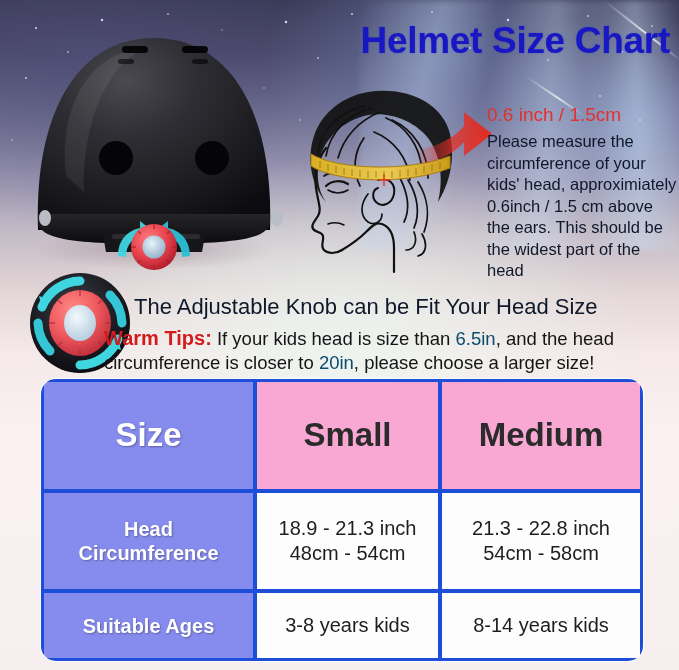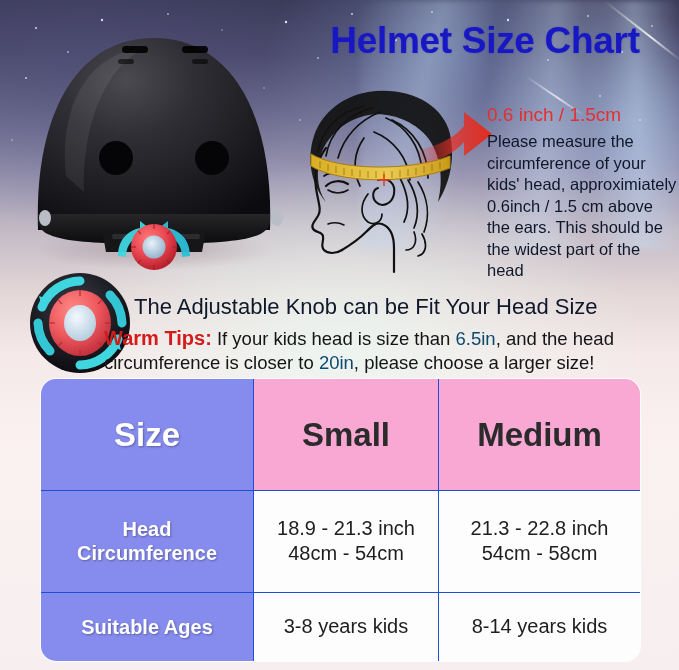--- a/index.html
+++ b/index.html
@@ -55,21 +55,21 @@
   
   #helmet-wrap { position: absolute; left: 6px; top: 16px; width: 290px; height: 260px; }
 
   
   #head-wrap { position: absolute; left: 268px; top: 82px; width: 230px; height: 195px; }
 
   
   #title {
     position: absolute; left: 300px; top: 20px; width: 370px;
     font-size: 37px; font-weight: bold; color: #1717c4;
-    letter-spacing: -0.3px; text-align: center;
+    letter-spacing: -0.3px; text-align: right;
     text-shadow: 0 0 2px rgba(40,40,180,0.35);
   }
 
   
   #callout-head {
     position: absolute; left: 487px; top: 104px;
     font-size: 19px; color: #e33030; white-space: nowrap;
   }
   #callout-body {
     position: absolute; left: 487px; top: 131px; width: 190px;
@@ -100,21 +100,21 @@
     position: absolute; left: 40px; top: 378px;
     width: 600px; height: 284px;
     border-collapse: collapse;
     border: 1.5px solid #5b5bd0;
     border-radius: 16px;
     overflow: hidden;
     table-layout: fixed;
     background: #fdfdfd;
   }
   #size-table td, #size-table th {
-    border: 1px solid #1d4ed8;
+    border: 4px solid #1d4ed8;
     text-align: center;
     vertical-align: middle;
     padding: 0;
   }
   .hdr-cell {
     background: #868ced; color: #ffffff; font-weight: bold;
     text-shadow: 1px 1px 2px rgba(60,60,110,0.55);
   }
   .hdr-size  { font-size: 33px; }
   .hdr-col   { font-size: 33px; color: #2b2b2b; font-weight: bold; background: #f9a8d4;

